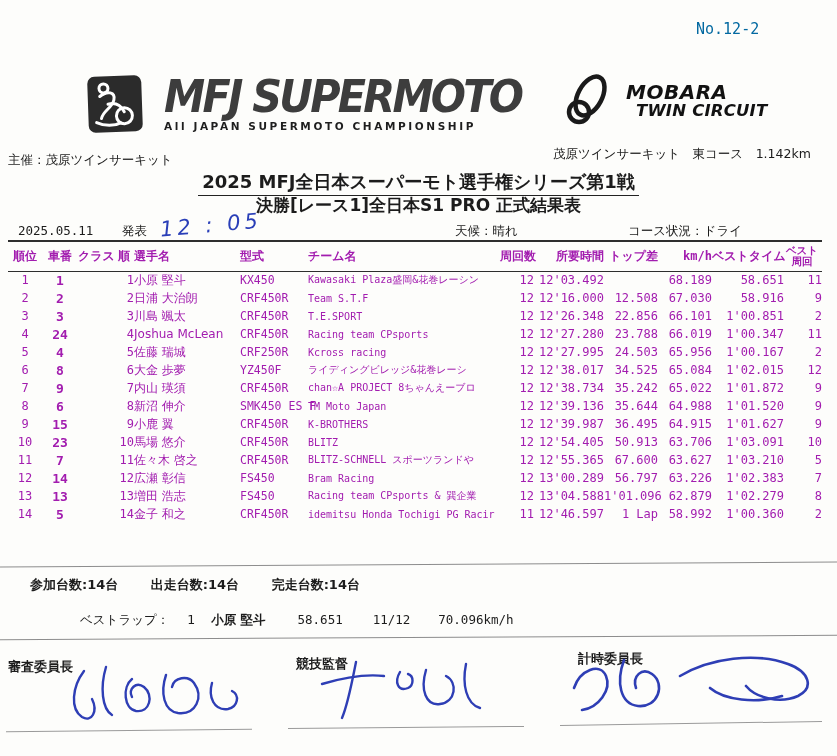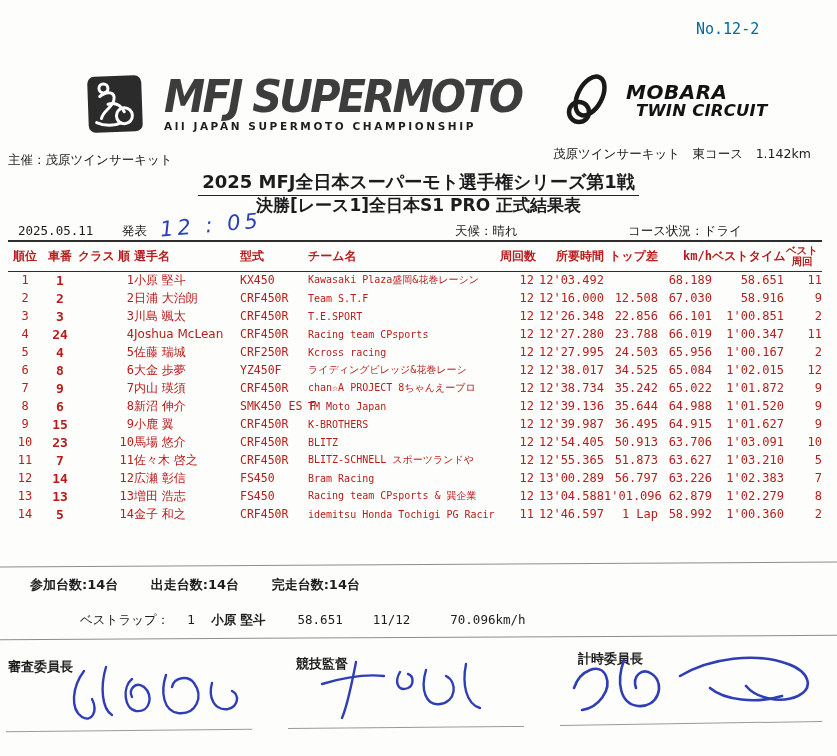--- a/index.html
+++ b/index.html
@@ -41,21 +41,21 @@
   #race-date { position:absolute; left:18px; top:4px; font-family:"DejaVu Sans Mono","Liberation Mono",monospace; }
   #announce-label { position:absolute; left:122px; top:4px; }
   #announce-time { position:absolute; left:160px; top:-6px; color:#2a3fb8; font-size:21px; font-style:italic; transform:rotate(-5deg); letter-spacing:4px; }
   #weather { position:absolute; left:455px; top:4px; }
   #course-condition { position:absolute; left:628px; top:4px; }
   
   #results-table {
     left:8px; top:240px; width:814px;
     border-collapse:collapse; table-layout:fixed;
     font-family:"DejaVu Sans Mono","Liberation Mono",monospace;
-    font-size:12px; color:#b91c1c;
+    font-size:12px; color:#a21caf;
   }
   #results-table th {
     font-weight:700; font-size:12px; white-space:nowrap; overflow:visible;
     border-top:2px solid #2e2e2e; border-bottom:1.5px solid #2e2e2e;
     height:30px; vertical-align:middle; padding:0;
   }
   #results-table td { height:18px; white-space:nowrap; overflow:visible; padding:0; vertical-align:middle; }
   .c { text-align:center; } .l { text-align:left; } .r { text-align:right; }
   td.col-num, th.col-num { font-weight:700; font-size:13px; }
   td.col-rider { padding-left:6px; font-family:"DejaVu Sans","Liberation Sans",sans-serif; }
@@ -71,21 +71,21 @@
   #sep-top { top:564px; transform:rotate(-.35deg); }
   #sep-bottom { top:637px; transform:rotate(-.3deg); }
   #stats-row { left:30px; top:576px; font-size:13px; font-weight:600; }
   #stats-row span { margin-right:28px; }
   #bestlap-row { left:80px; top:612px; font-size:12.5px; }
   #bestlap-row .sp { display:inline-block; }
   #bestlap-pos { margin-left:14px; }
   #bestlap-rider { margin-left:12px; font-weight:600; }
   #bestlap-time { margin-left:28px; font-family:"DejaVu Sans Mono","Liberation Mono",monospace; }
   #bestlap-lap { margin-left:26px; font-family:"DejaVu Sans Mono","Liberation Mono",monospace; }
-  #bestlap-speed { margin-left:36px; font-family:"DejaVu Sans Mono","Liberation Mono",monospace; }
+  #bestlap-speed { margin-left:24px; font-family:"DejaVu Sans Mono","Liberation Mono",monospace; }
   
   .sig-label { font-size:13px; font-weight:700; }
   #sig-label-1 { left:8px; top:658px; }
   #sig-label-2 { left:296px; top:655px; }
   #sig-label-3 { left:578px; top:650px; }
   .sig svg { overflow:visible; }
   #sig-1 { left:62px; top:653px; }
   #sig-2 { left:308px; top:648px; }
   #sig-3 { left:560px; top:636px; }
   .sig-underline { height:1px; background:#9a9a9a; }
@@ -349,21 +349,21 @@
     <tr>
       <td class="c">11</td>
       <td class="c col-num">7</td>
       <td class="c"></td>
       <td class="r">11</td>
       <td class="l col-rider">佐々木 啓之</td>
       <td class="l col-machine">CRF450R</td>
       <td class="l col-team">BLITZ-SCHNELL スポーツランドや</td>
       <td class="r">12</td>
       <td class="r col-time">12'55.365</td>
-      <td class="r col-gap">51.873</td>
+      <td class="r col-gap">67.600</td>
       <td class="r col-kmh">63.627</td>
       <td class="r col-best">1'03.210</td>
       <td class="r col-best-lap">5</td>
     </tr>
 
     <tr>
       <td class="c">12</td>
       <td class="c col-num">14</td>
       <td class="c"></td>
       <td class="r">12</td>

